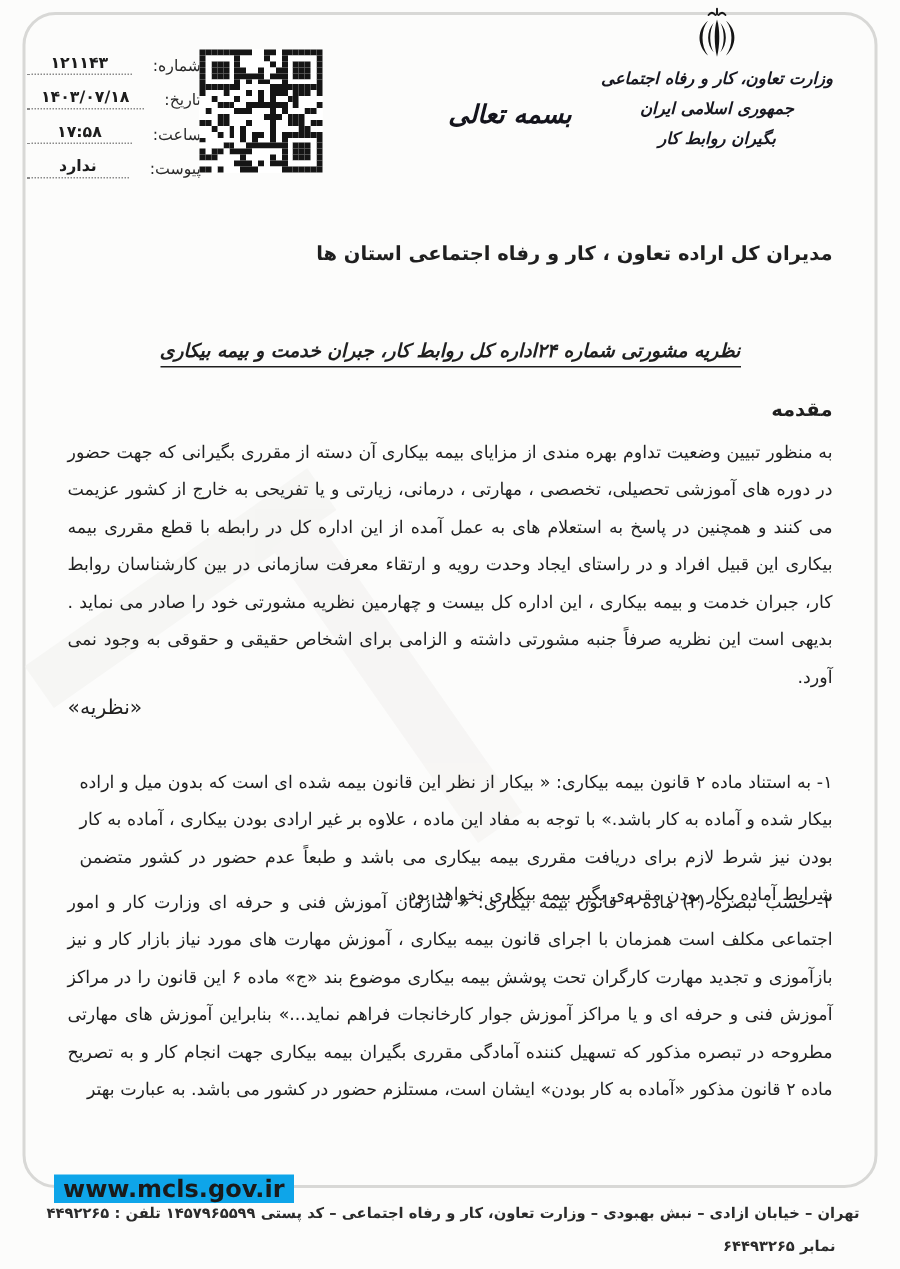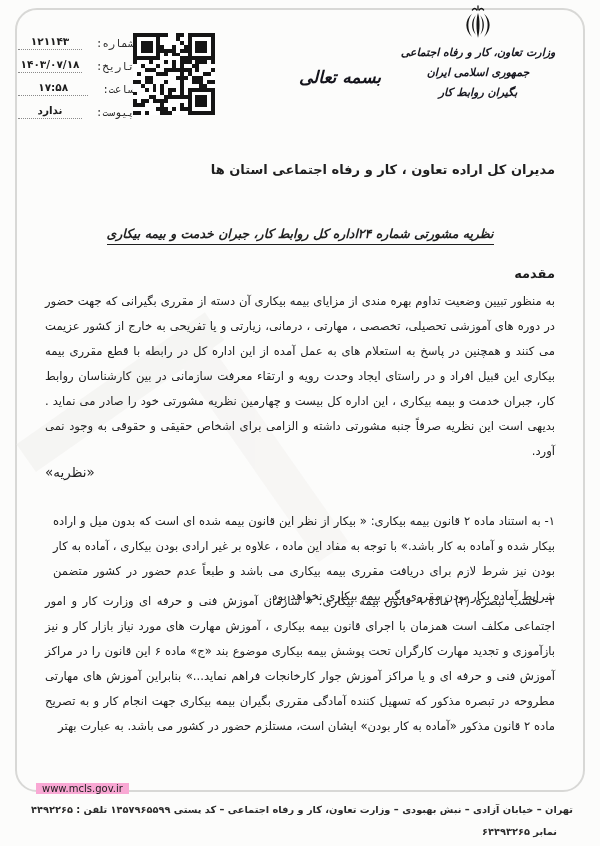--- a/index.html
+++ b/index.html
@@ -16,21 +16,21 @@
   }
   
   .watermark{position:absolute;top:310px;left:55px;width:280px;height:360px;
     transform:rotate(-35deg);opacity:.55;pointer-events:none;}
   .watermark .wm-bar1{position:absolute;top:40px;left:20px;width:230px;height:34px;background:#f1f0ee;}
   .watermark .wm-bar2{position:absolute;top:70px;left:200px;width:36px;height:240px;background:#f2f1ef;}
 
   
   .stamp{position:absolute;top:27px;left:18px;width:116px;direction:rtl;}
   .stamp-row{display:flex;align-items:flex-end;height:23px;}
-  .stamp-label{font-size:10.5px;color:#2a2a2a;white-space:nowrap;margin-left:14px;font-family:Liberation Mono, monospace;}
+  .stamp-label{font-size:10.5px;color:#2a2a2a;white-space:nowrap;margin-left:14px;}
   .stamp-line{flex:1;border-bottom:1px dotted #8a8a8a;text-align:center;}
   .stamp-value{font-size:10.5px;font-weight:bold;color:#1c1c1c;display:inline-block;padding-bottom:1px;}
 
   
   .qr{position:absolute;top:33px;left:133px;width:82px;height:82px;
     display:grid;grid-template-columns:repeat(21,1fr);grid-template-rows:repeat(21,1fr);
     background:#fff;}
   .qr .m{background:#151515;}
   .qr .w{background:#ffffff;}
 
@@ -54,21 +54,21 @@
   .body-par{position:absolute;right:45px;left:45px;
     font-size:11.6px;line-height:25px;text-align:justify;text-align-last:right;color:#212121;}
   .intro-body{top:289px;}
   .opinion-heading{position:absolute;top:464px;right:45px;left:45px;text-align:left;
     font-size:13.5px;font-weight:normal;}
   .opinion-item-1{top:509px;margin-left:8px;}
   .opinion-item-2{top:589px;}
 
   
   .website{position:absolute;top:783px;left:36px;direction:ltr;
-    font-size:10px;font-weight:normal;color:#1a1a1a;background:#f9a8d4;padding:0 6px;
+    font-size:16px;font-weight:bold;color:#1a1a1a;background:#0ea5e9;padding:0 6px;
     font-family:"DejaVu Sans", sans-serif;}
   .footer-address{position:absolute;top:804px;right:27px;left:30px;text-align:right;
     font-size:9.8px;font-weight:bold;color:#2b2b2b;white-space:nowrap;overflow:hidden;}
   .footer-fax{position:absolute;top:826px;right:43px;text-align:center;
     font-size:9.8px;font-weight:bold;color:#2b2b2b;}
 </style>
 </head>
 <body>
 
 <div class="canvas">

